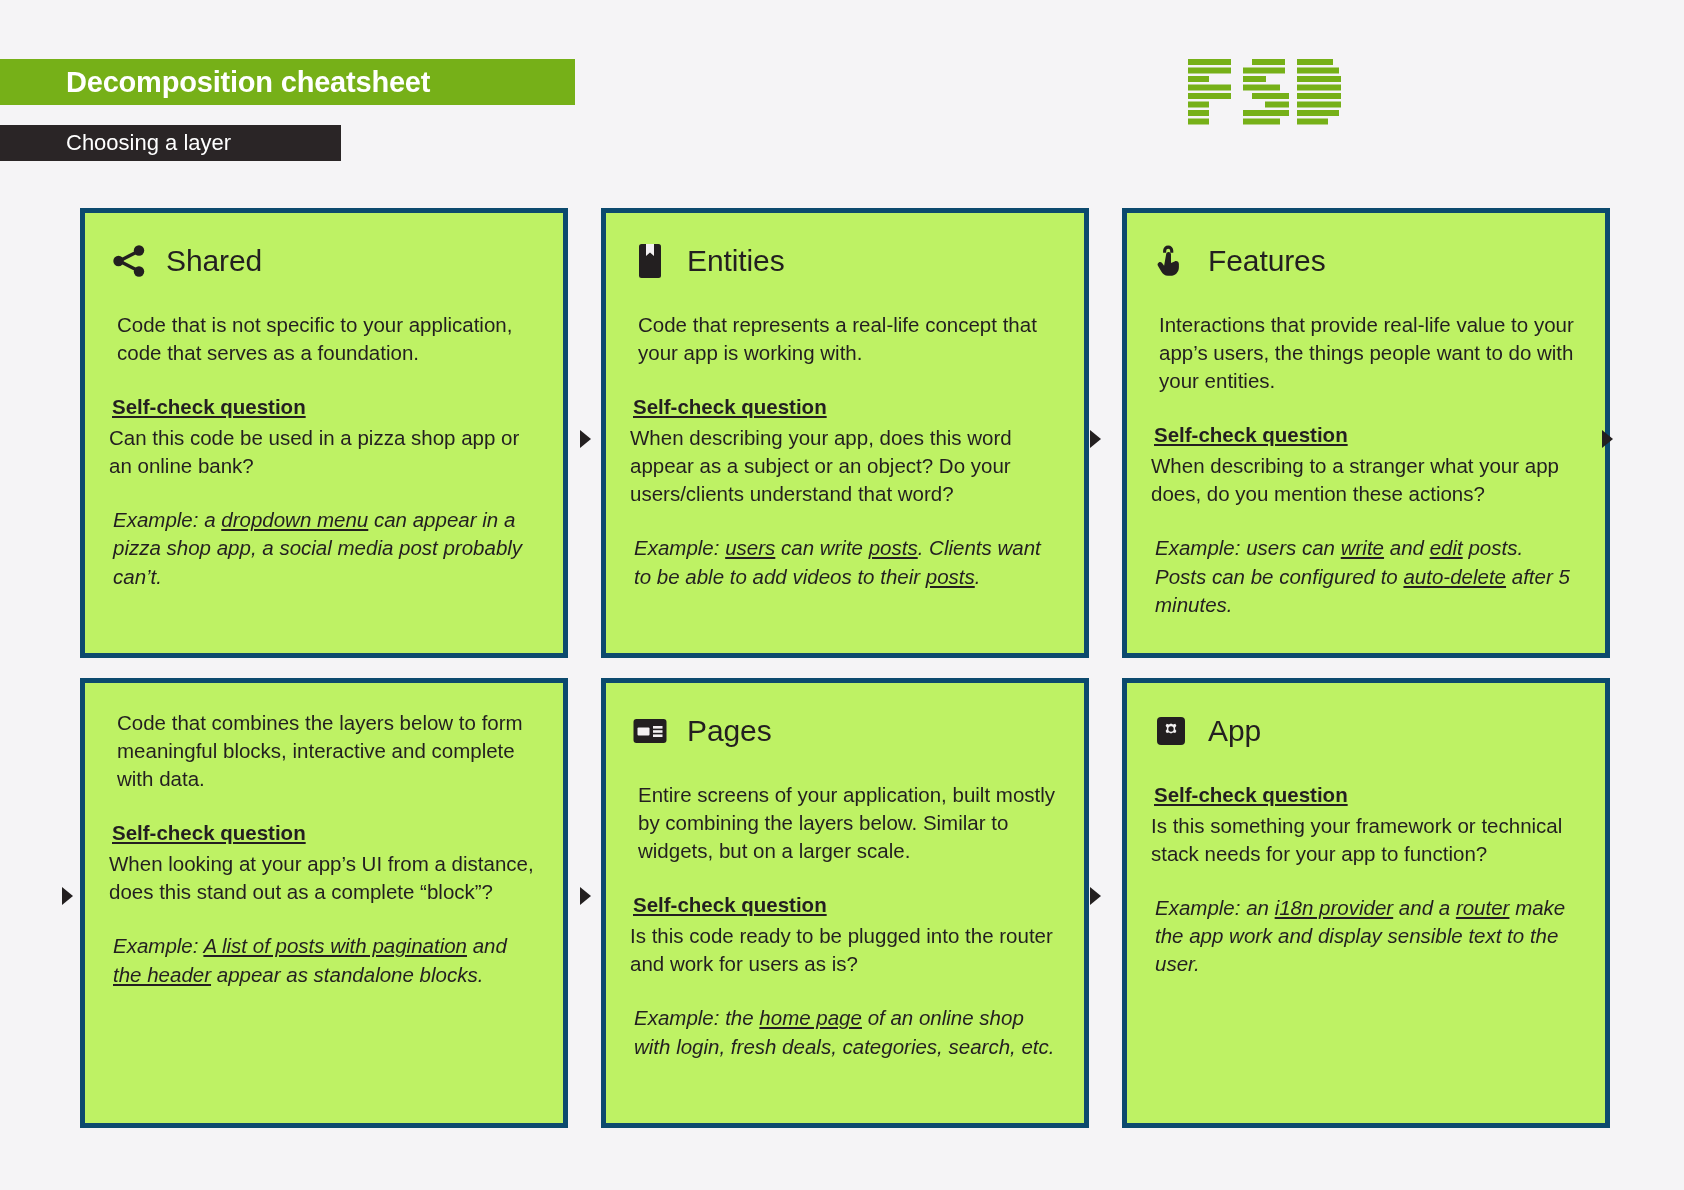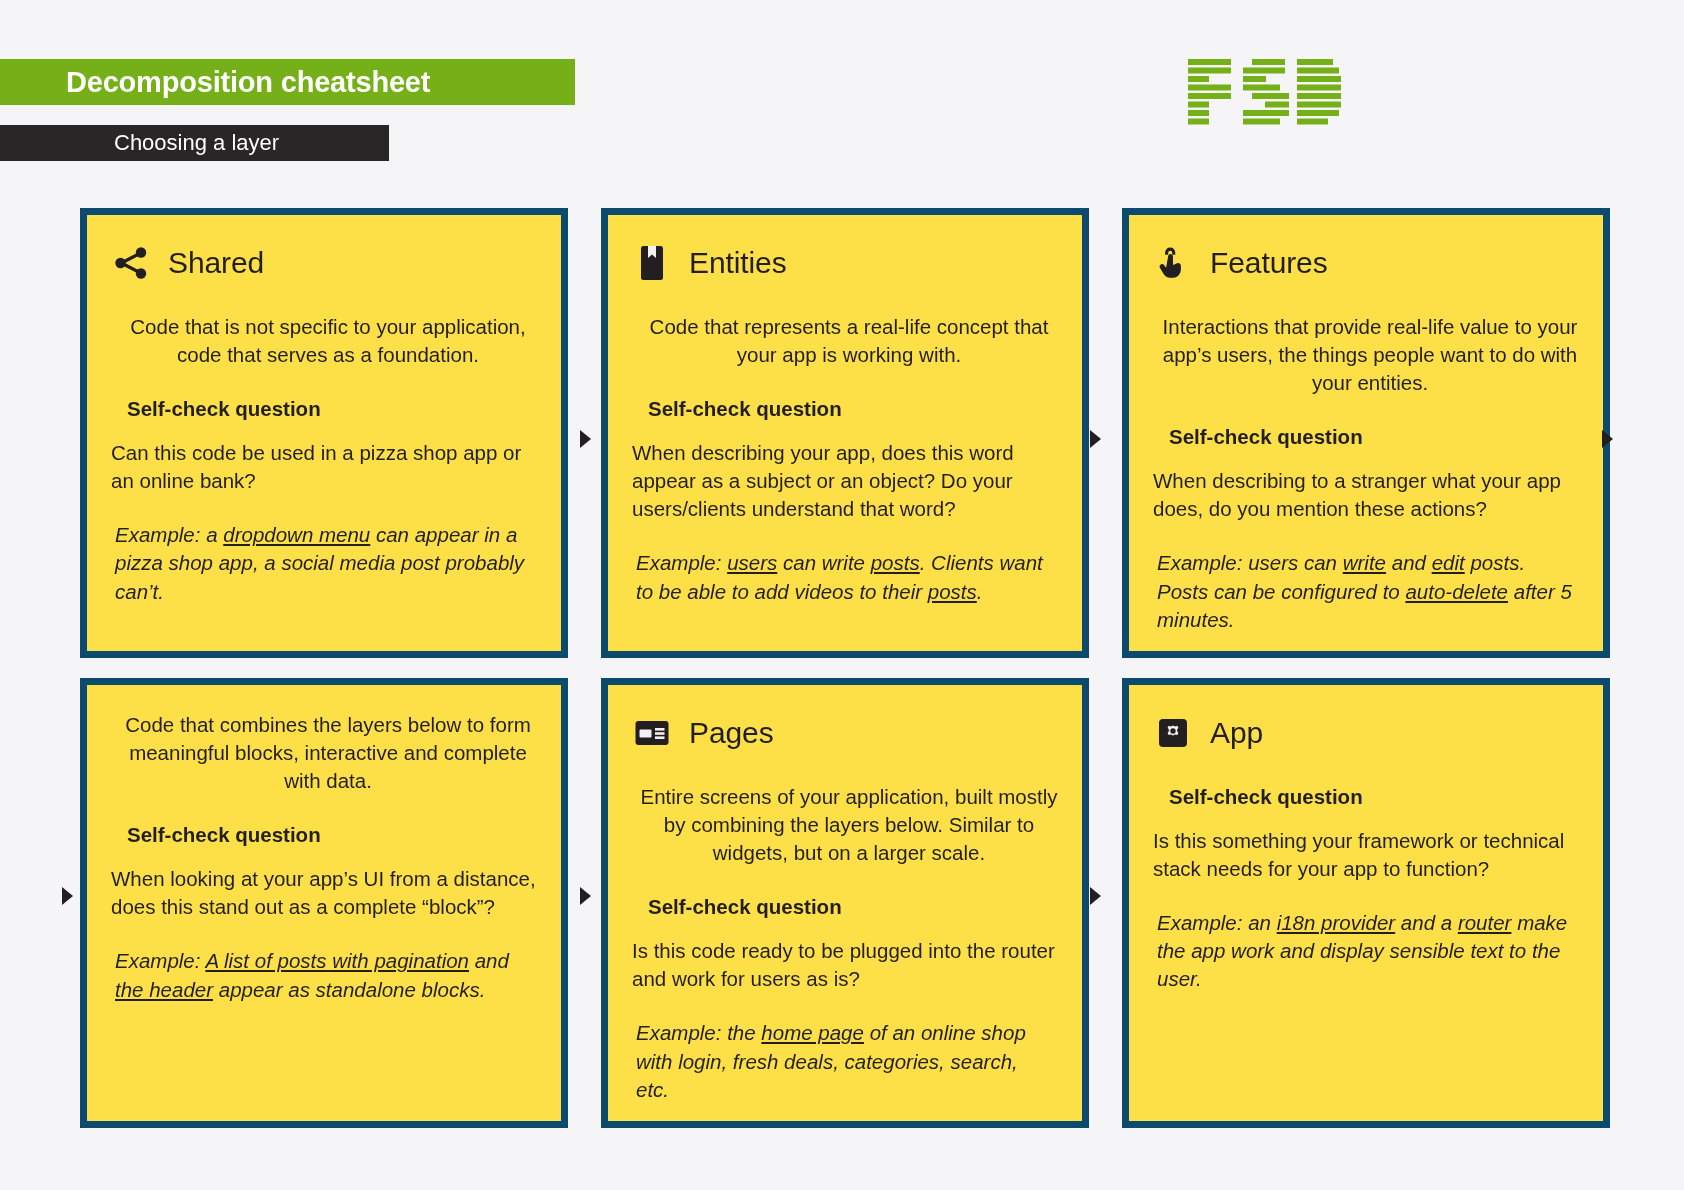--- a/index.html
+++ b/index.html
@@ -43,21 +43,20 @@
   }
   .subtitle-bar {
     position: absolute;
     left: 0;
     top: 125px;
     width: 341px;
     height: 36px;
     background: #2a2526;
     display: flex;
     align-items: center;
-    padding-left: 48px;
   }
   .subtitle-bar-text {
     color: #ffffff;
     font-size: 22px;
     font-weight: normal;
     padding-left: 66px;
     white-space: nowrap;
   }
 
   
@@ -77,22 +76,22 @@
     width: 1530px;
     height: 920px;
     display: grid;
     grid-template-columns: 488px 488px 488px;
     grid-template-rows: 450px 450px;
     column-gap: 33px;
     row-gap: 20px;
   }
 
   .card {
-    background: #fde047;
-    border: 7px solid #0c4a6e;
+    background: #bef264;
+    border: 5px solid #0c4a6e;
     box-sizing: border-box;
     padding: 26px 24px 20px 24px;
     position: relative;
   }
 
   .card-head {
     display: flex;
     align-items: center;
     gap: 17px;
     margin-bottom: 28px;
@@ -112,29 +111,29 @@
     color: #231f20;
     letter-spacing: -0.1px;
     line-height: 1;
   }
 
   .card-desc {
     font-size: 20.5px;
     line-height: 1.37;
     color: #231f20;
     margin: 0 0 26px 8px;
-    text-align: center;
   }
 
   .selfcheck-label {
     font-size: 20.5px;
     font-weight: bold;
     color: #231f20;
-    margin: 16px;
+    margin: 3px;
     line-height: 1.37;
+    text-decoration: underline;
   }
   .selfcheck-text {
     font-size: 20.5px;
     line-height: 1.37;
     color: #231f20;
     margin: 0 0 26px 0;
   }
 
   .example {
     font-size: 20.5px;

